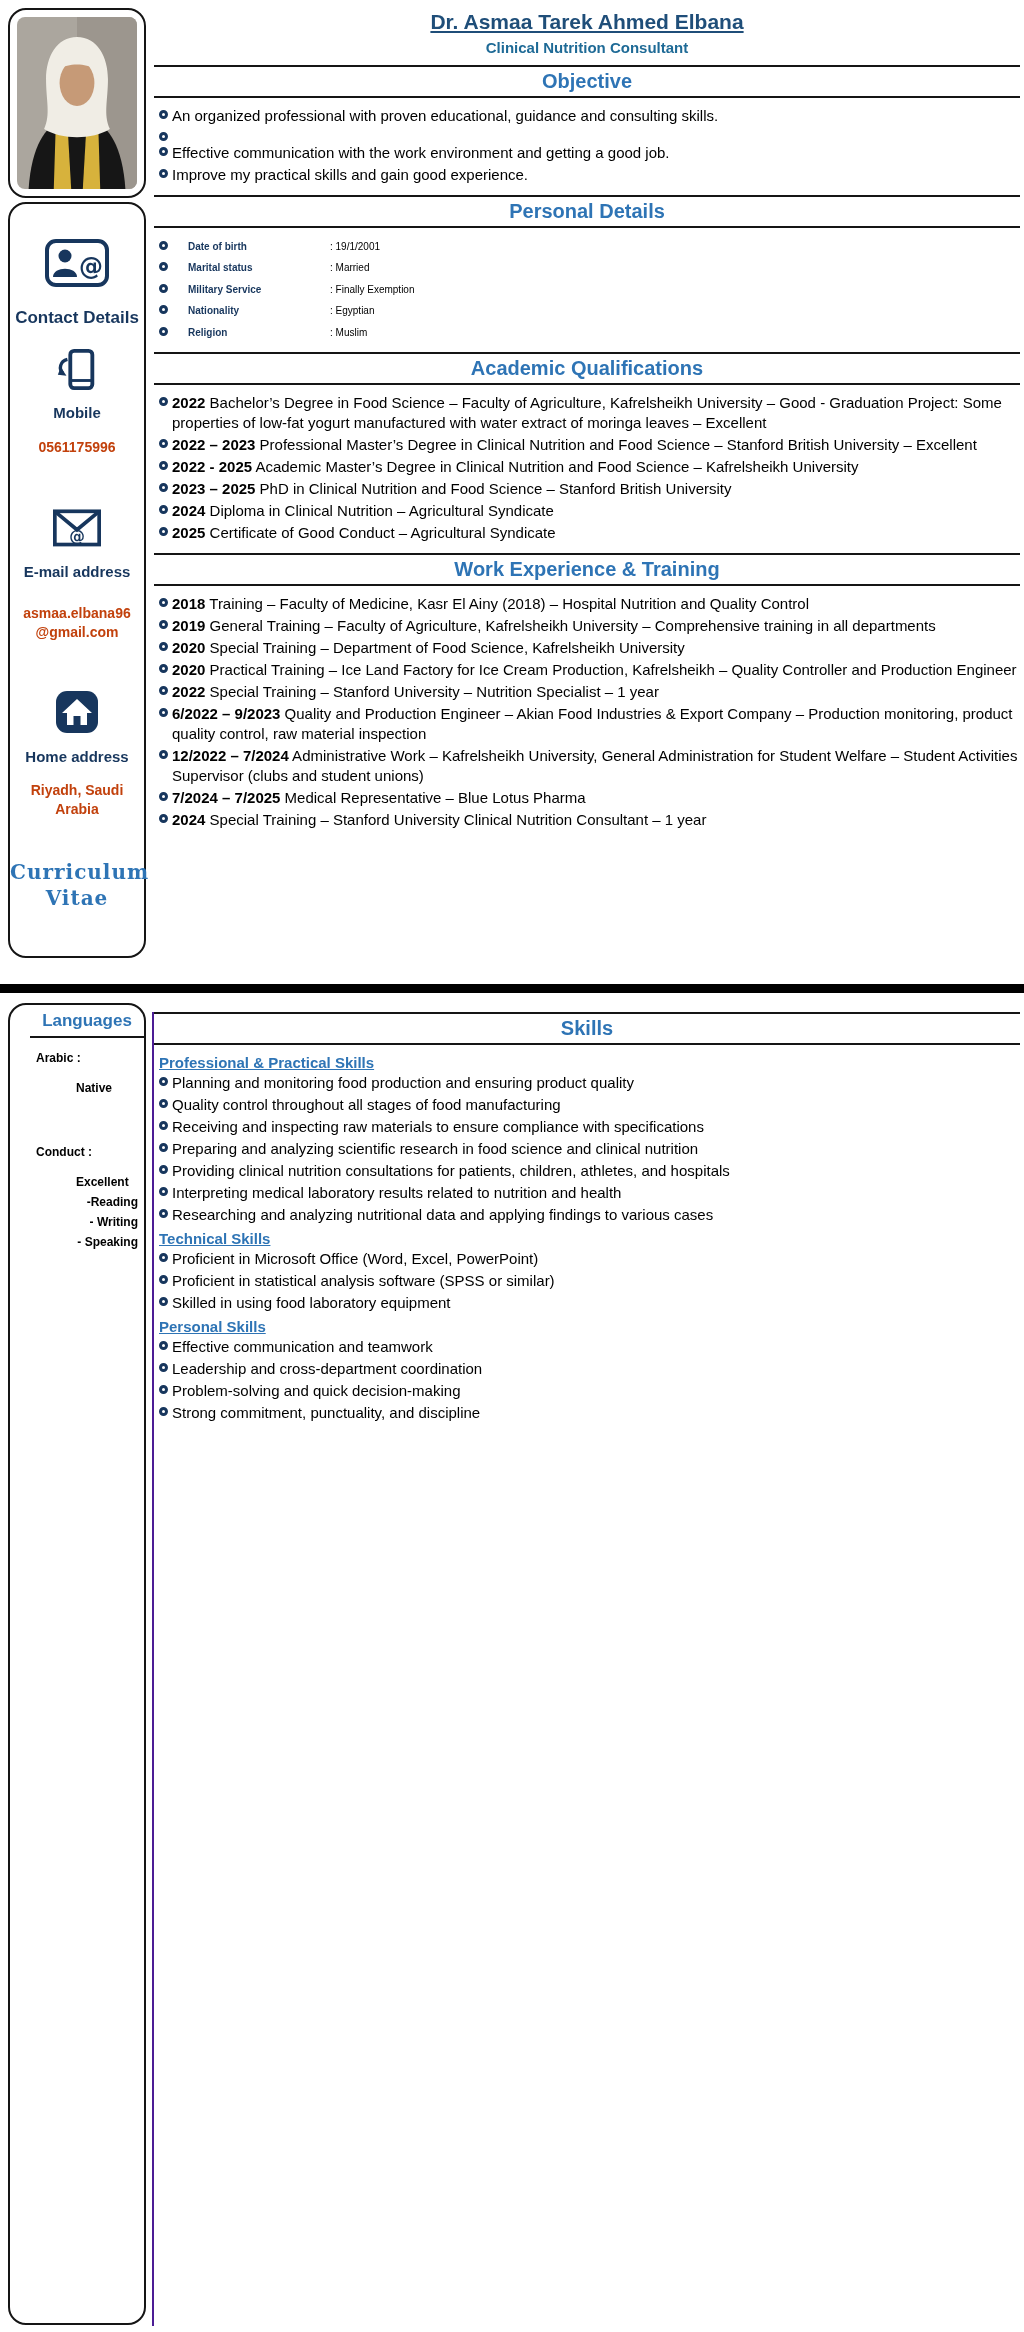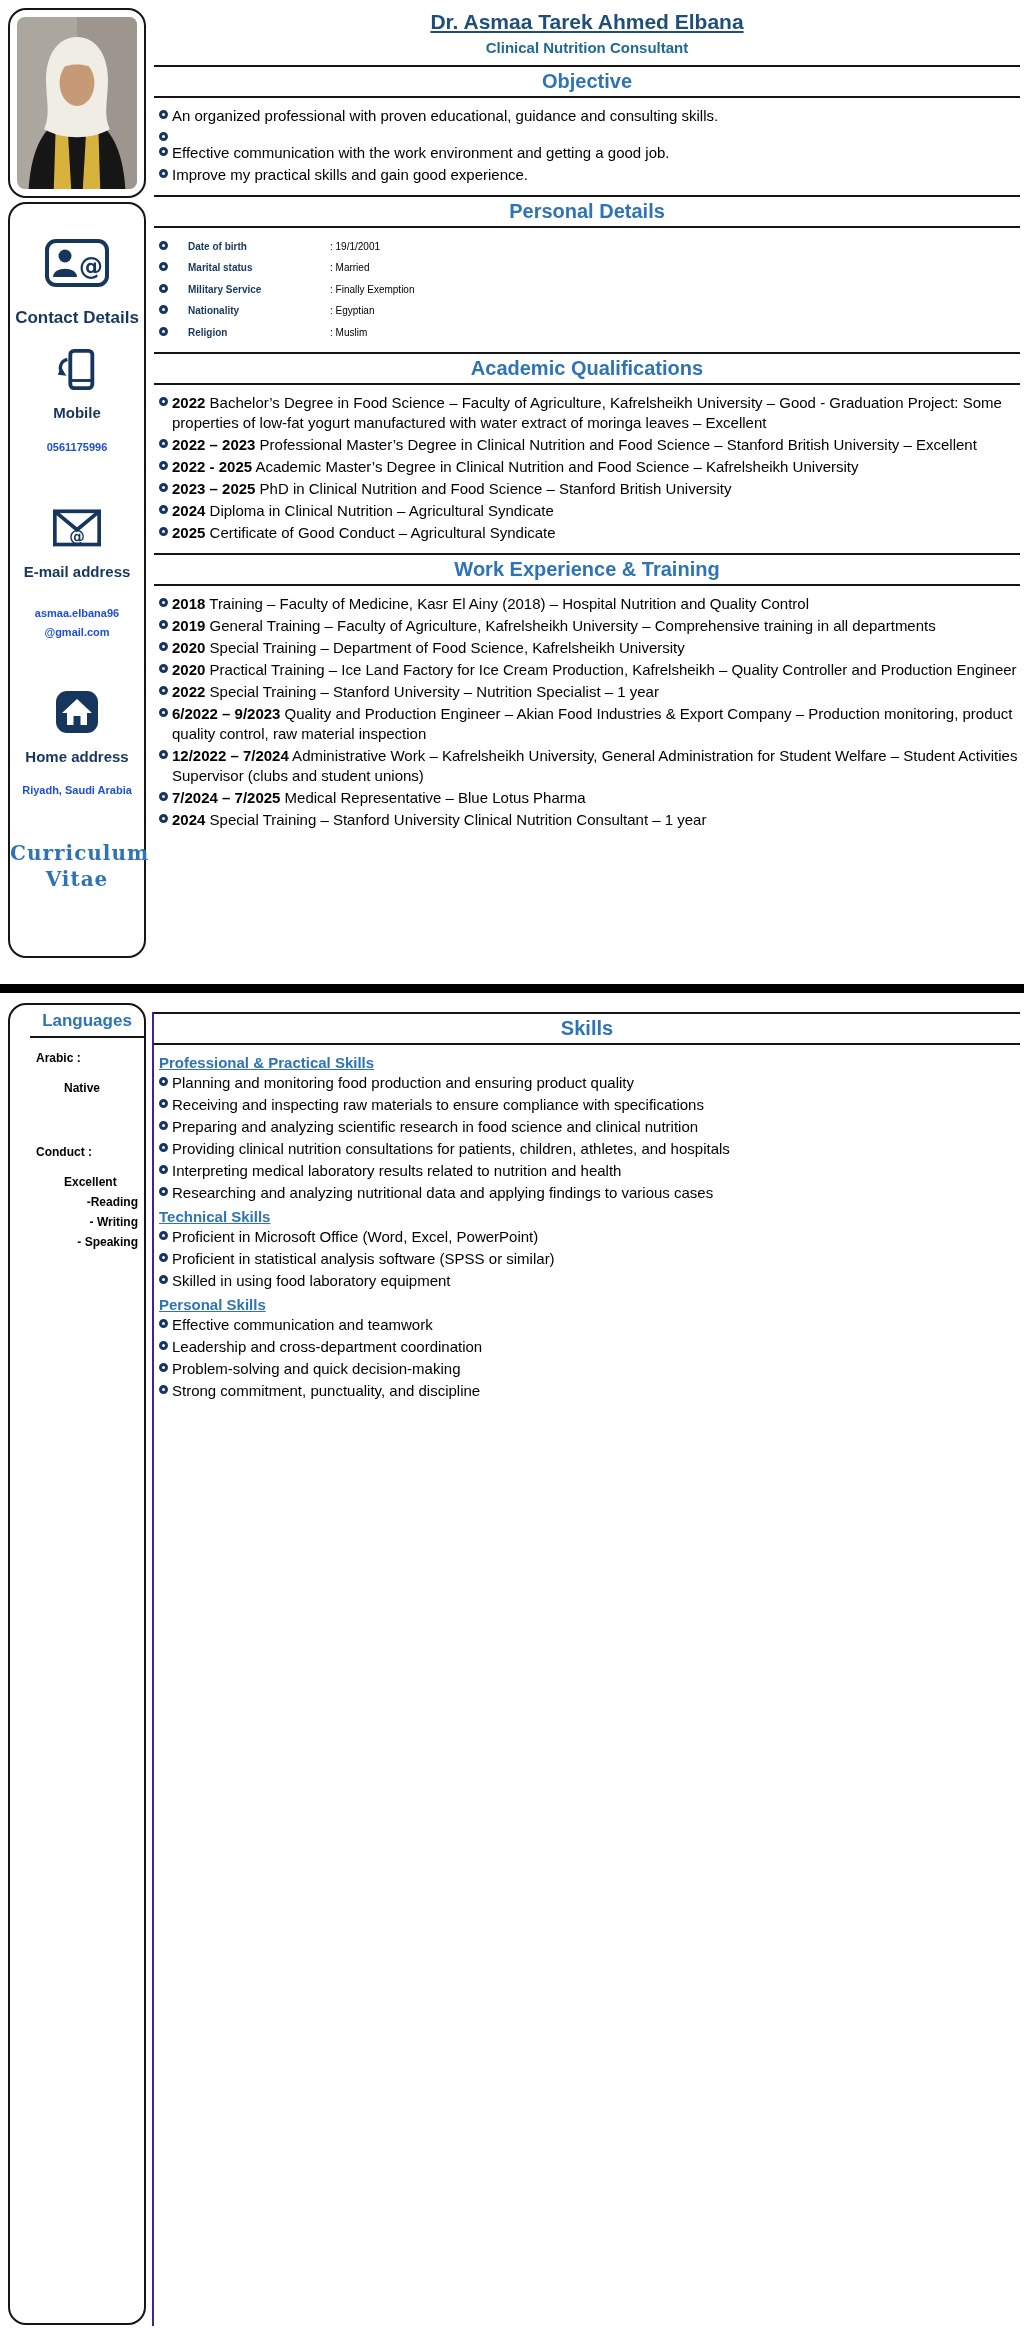--- a/index.html
+++ b/index.html
@@ -6,42 +6,42 @@
   html,body{width:1024px;height:2332px;}
   body{position:relative;background:#fff;font-family:"Liberation Sans",sans-serif;color:#000;overflow:hidden;}
   .box{position:absolute;border:2.5px solid #151515;border-radius:18px;background:#fff;}
   
   #photo-box{left:8px;top:8px;width:138px;height:190px;padding:7px;}
   #photo-box svg{width:100%;height:100%;border-radius:8px;display:block;}
   #contact-box{left:8px;top:202px;width:138px;height:756px;text-align:center;}
   .icon-wrap{display:flex;justify-content:center;}
   .side-head{color:#17365D;font-weight:bold;font-size:17px;margin-top:20px;}
   .side-label{color:#17365D;font-weight:bold;font-size:15px;}
-  .side-value{font-weight:bold;font-size:11px;color:#1d4ed8;line-height:19px;padding:0 4px;}
+  .side-value{font-weight:bold;font-size:14px;color:#c2410c;line-height:19px;padding:0 4px;}
   .cv-label{margin-top:40px;color:#2E74B5;font-weight:bold;font-size:20px;line-height:26px;font-family:"DejaVu Serif",serif;letter-spacing:1px;}
   
   #main1{position:absolute;left:154px;top:8px;width:866px;}
   .name{font-size:21px;font-weight:bold;color:#1F4E79;text-align:center;text-decoration:underline;margin:2px 0 5px;}
   .job-title{font-size:15px;font-weight:bold;color:#1E6A96;text-align:center;margin-bottom:9px;}
   .sec-head{border-top:2.5px solid #151515;border-bottom:2.5px solid #151515;color:#2E74B5;font-weight:bold;font-size:20px;text-align:center;padding:3px 0;}
   .sec-body{padding:6px 2px 8px 5px;}
   .bullet-item{display:flex;gap:4px;margin:2px 0;font-size:15px;line-height:20px;}
   .blt{flex:0 0 auto;width:9px;height:9px;border:3px solid #17365D;border-radius:50%;margin-top:4px;}
   .bt b{color:#000;}
   .p-row{display:flex;gap:20px;font-size:10px;line-height:19px;margin:2.5px 0;}
   .p-label{font-weight:bold;color:#17365D;width:122px;flex:0 0 auto;}
   
   #page-divider{position:absolute;left:0;top:984px;width:1024px;height:9px;background:#000;}
   
   #lang-box{left:8px;top:1003px;width:138px;height:1322px;padding-left:20px;}
   .lang-head{color:#2E74B5;font-weight:bold;font-size:17px;text-align:center;padding:6px 0 5px;border-bottom:2px solid #151515;}
   .lang-body{padding:4px 6px;font-size:12px;font-weight:bold;}
   .ln-label{margin-top:9px;text-align:left;}
   .ln-label-gap{margin-top:50px;text-align:left;}
-  .ln-value{margin-top:16px;margin-left:28px;text-align:left;}
+  .ln-value{margin-top:16px;margin-left:40px;text-align:left;}
   .ln-item{margin-top:6px;text-align:right;}
   
   #main2{position:absolute;left:152px;top:1012px;width:868px;height:1314px;border-left:2px solid #4c1d95;}
   #main2 .sec-body{padding:4px 2px 8px 5px;}
   .grp-title{color:#2E74B5;font-weight:bold;font-size:15px;text-decoration:underline;margin:5px 0 2px;}
 </style>
 </head>
 <body>
 
 <div id="photo-box" class="box">
@@ -237,20 +237,24 @@
 <div id="main2">
   <div class="sec-head">Skills</div>
   <div class="sec-body">
       <div class="grp-title">Professional &amp; Practical Skills</div>
       <div class="bullet-item">
         <span class="blt"></span>
         <span class="bt">Planning and monitoring food production and ensuring product quality</span>
       </div>
       <div class="bullet-item">
         <span class="blt"></span>
+        <span class="bt">Quality control throughout all stages of food manufacturing</span>
+      </div>
+      <div class="bullet-item">
+        <span class="blt"></span>
         <span class="bt">Receiving and inspecting raw materials to ensure compliance with specifications</span>
       </div>
       <div class="bullet-item">
         <span class="blt"></span>
         <span class="bt">Preparing and analyzing scientific research in food science and clinical nutrition</span>
       </div>
       <div class="bullet-item">
         <span class="blt"></span>
         <span class="bt">Providing clinical nutrition consultations for patients, children, athletes, and hospitals</span>
       </div>

